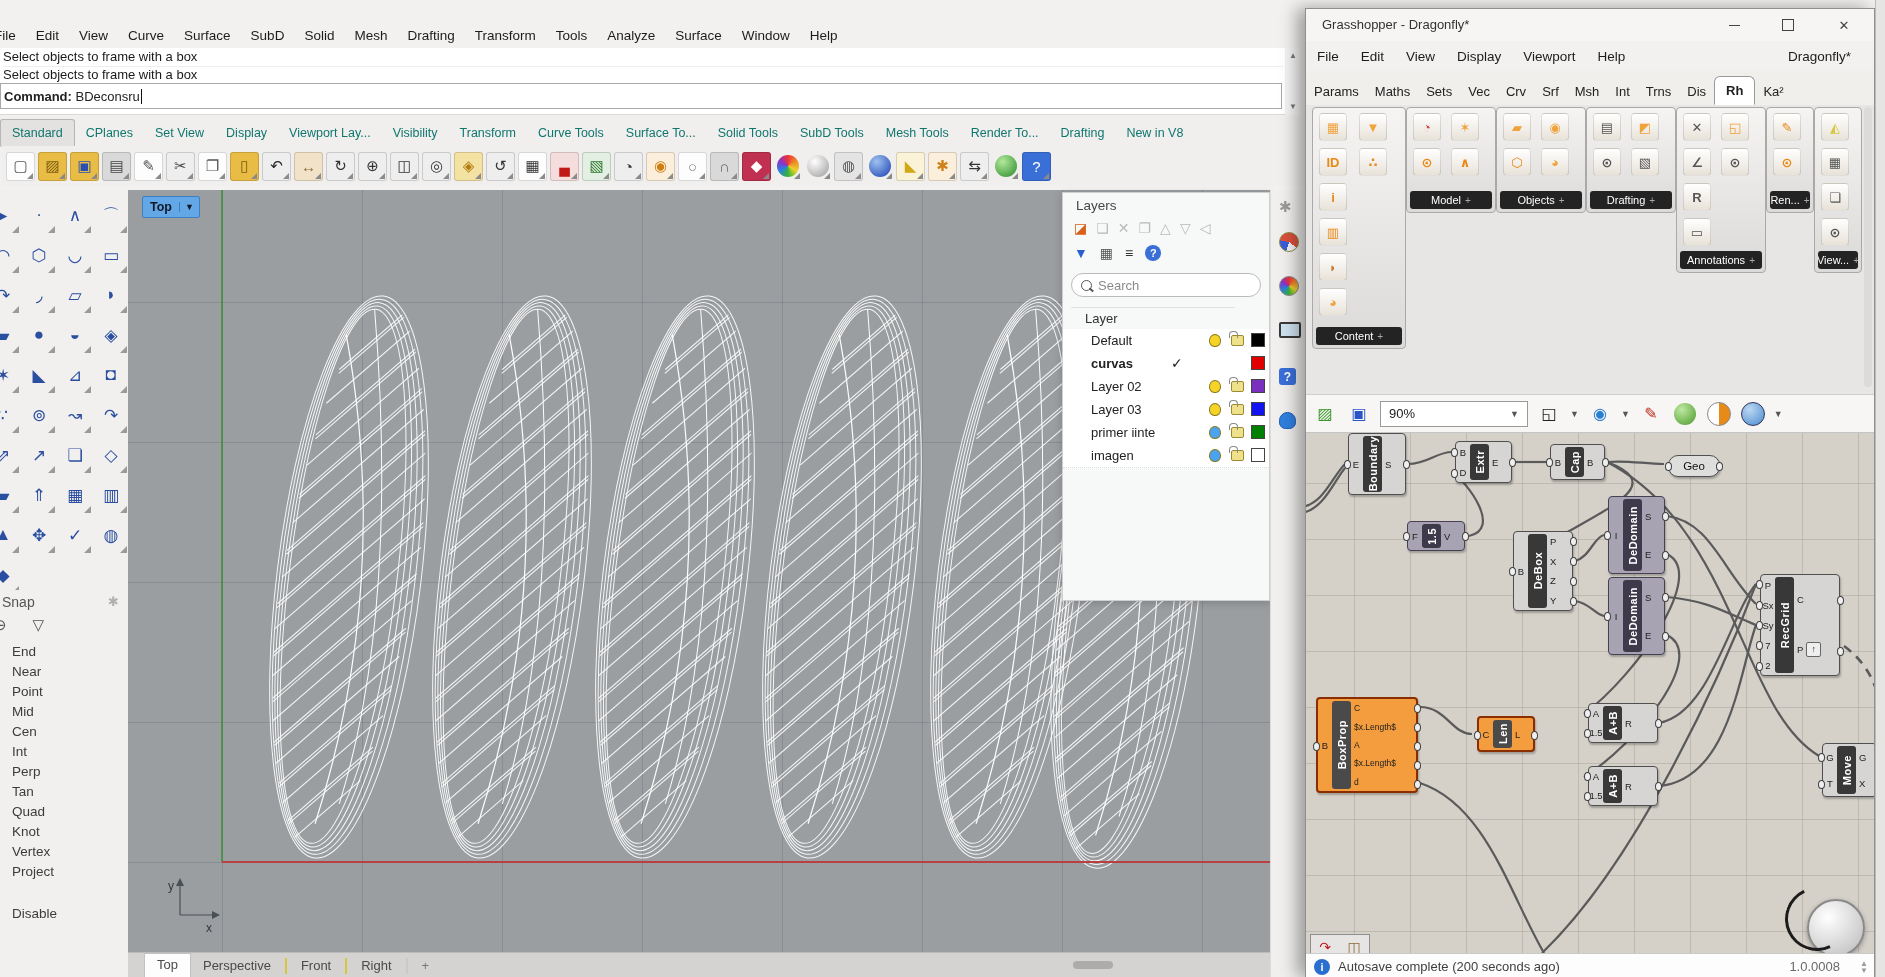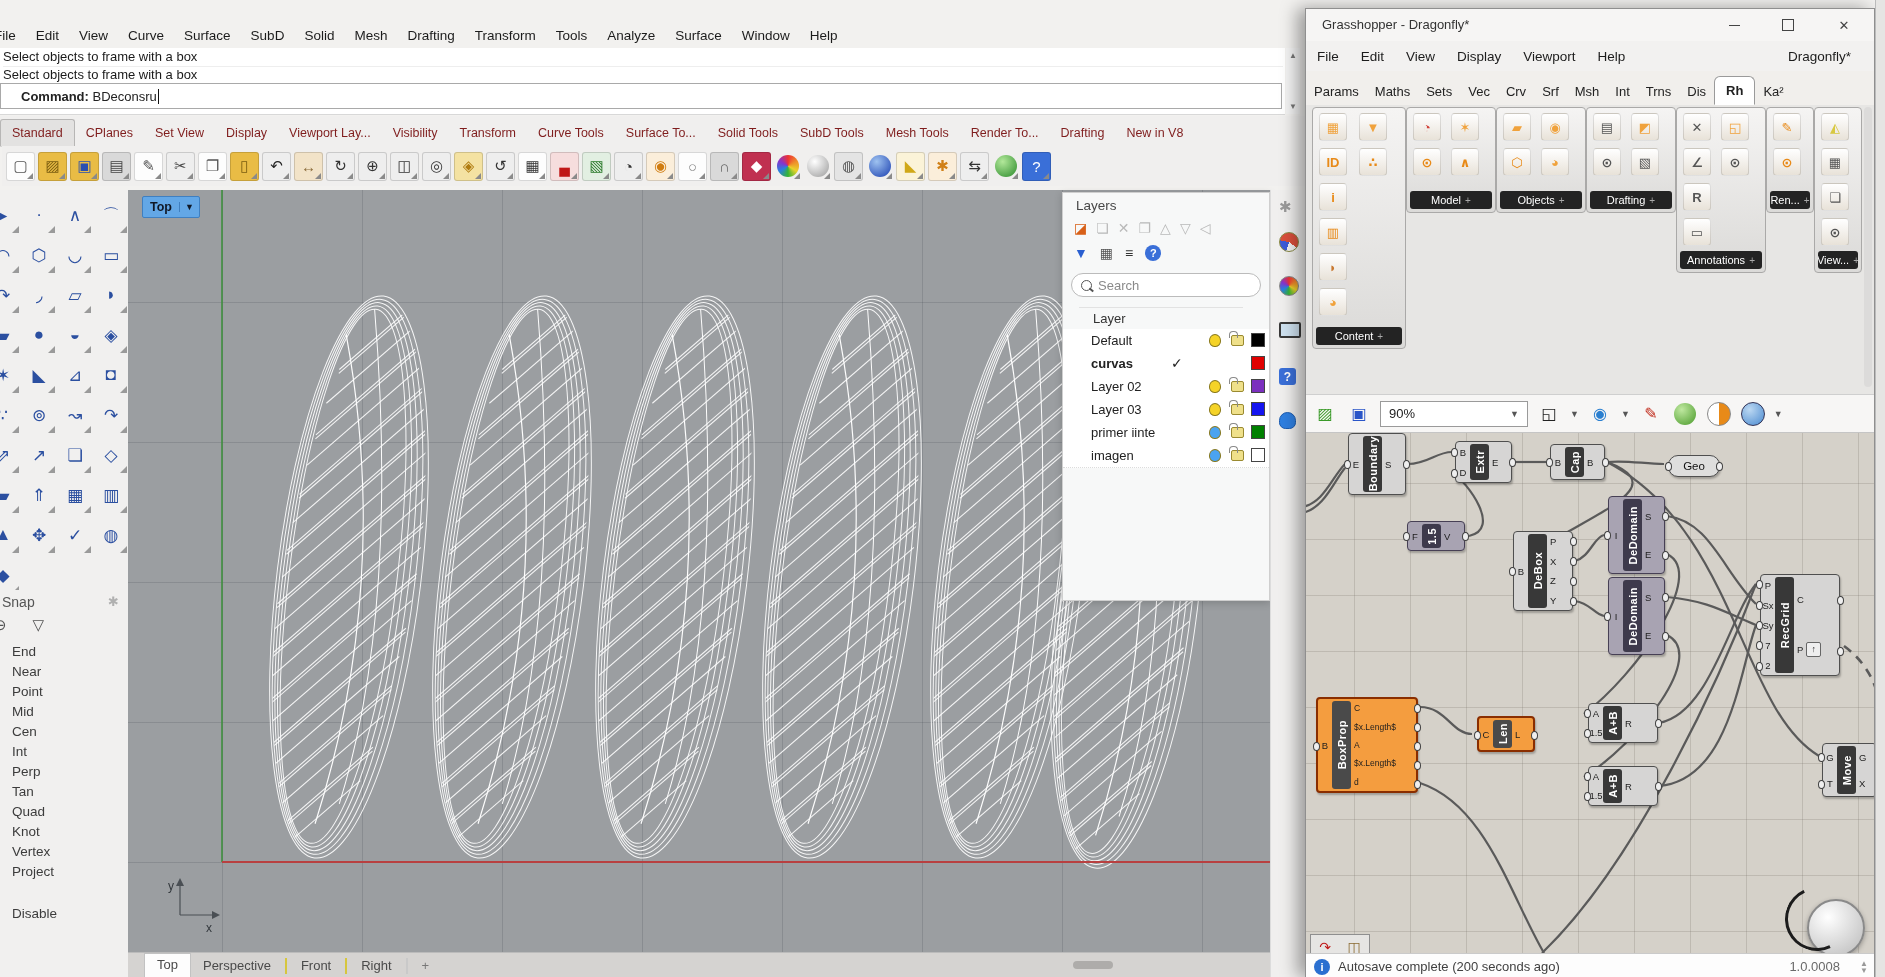--- a/index.html
+++ b/index.html
@@ -13,24 +13,24 @@
   #rh-appicon{left:6px;top:3px;width:16px;height:16px;background:#2c2c2c;border-radius:3px;}
   #rh-appicon::after{content:"";position:absolute;left:3px;top:5px;width:10px;height:6px;background:#fff;border-radius:50% 50% 40% 40%;}
   .winbtn{top:0;width:46px;height:22px;display:flex;align-items:center;justify-content:center;color:#333;font-size:12px;}
   .winbtn .sq{width:9px;height:9px;border:1px solid #333;}
   .winbtn .mn{width:10px;height:1px;background:#333;}
   #rh-menubar{left:0;top:22px;width:1305px;height:26px;display:flex;align-items:center;font-size:13.5px;color:#1c1c1c;}
   #rh-menubar span{padding:3px 10px;white-space:nowrap;}
   #rh-menubar span:first-child{margin-left:-16px;}
   #cmd-area{left:0;top:48px;width:1285px;height:66px;background:#fff;border-bottom:1px solid #d8d8d8;font-size:13px;}
   .cmd-line{left:3px;height:17px;white-space:nowrap;color:#1a1a1a;}
-  #cmd-input{left:0px;top:35px;width:1282px;height:26px;border:1px solid #a9a9a9;background:#fff;display:flex;align-items:center;padding-left:20px;box-sizing:border-box;}
+  #cmd-input{left:0px;top:35px;width:1282px;height:26px;border:1px solid #a9a9a9;background:#fff;display:flex;align-items:center;padding-left:3px;box-sizing:border-box;}
   #cmd-caret{display:inline-block;width:1px;height:15px;background:#111;margin-left:1px;}
   #cmd-scroll{left:1286px;top:48px;width:14px;height:66px;background:#f4f4f4;color:#777;font-size:8px;text-align:center;}
-  #tab-row{left:0;top:116px;width:1305px;height:30px;background:#f0efee;border-bottom:1px solid #d6d5d4;display:flex;align-items:flex-end;font-size:12.5px;color:#7f1d1d;}
+  #tab-row{left:0;top:116px;width:1305px;height:30px;background:#f0efee;border-bottom:1px solid #d6d5d4;display:flex;align-items:flex-end;font-size:12.5px;color:#0f766e;}
   #tab-row .ttab{padding:6px 11px;white-space:nowrap;}
   #tab-row .ttab.active{background:#e3e2e1;border:1px solid #b7b6b5;border-bottom:none;border-radius:3px 3px 0 0;}
   #main-toolbar{left:2px;top:146px;width:1303px;height:40px;background:#f0efee;display:flex;align-items:center;gap:3px;padding-left:4px;box-sizing:border-box;}
   .tbico{position:relative;width:27px;height:27px;border-radius:3px;display:flex;align-items:center;justify-content:center;font-size:15px;}
   .tbico.fly::after{content:"";position:absolute;right:1px;bottom:1px;border-left:6px solid transparent;border-bottom:6px solid #8a8a8a;}
   .sphere{width:22px;height:22px;border-radius:50%;}
   
   #sidebar{left:0;top:190px;width:128px;height:400px;background:#f1f0ef;}
   #side-grid{position:absolute;left:-14px;top:8px;width:150px;display:grid;grid-template-columns:repeat(4,36px);grid-auto-rows:40px;}
   .sico{position:relative;width:28px;height:28px;margin:3px;display:flex;align-items:center;justify-content:center;font-size:17px;color:#2b4fa0;}
@@ -55,21 +55,21 @@
   .ysep{width:2px;height:16px;background:#d6c63e;margin:0 2px;}
   #vt-scroll{position:absolute;left:945px;top:8px;width:40px;height:8px;border-radius:4px;background:#aeacaa;}
   
   #layers-panel{left:1062px;top:192px;width:208px;height:409px;background:#f7f8f8;border:1px solid #cfcfcf;box-shadow:0 2px 8px rgba(0,0,0,.18);font-size:13px;box-sizing:border-box;}
   #lp-title{left:13px;top:5px;color:#474747;font-size:13.5px;}
   #lp-tools1{left:11px;top:27px;display:flex;gap:9px;align-items:center;font-size:14px;color:#b9b9b9;}
   #lp-tools2{left:11px;top:52px;display:flex;gap:12px;align-items:center;font-size:14px;}
   #lp-search{left:8px;top:80px;width:190px;height:24px;border:1px solid #bbb;border-radius:13px;background:#fff;display:flex;align-items:center;box-sizing:border-box;}
   .mag{position:relative;width:9px;height:9px;border:1.5px solid #555;border-radius:50%;margin:0 6px 0 9px;}
   .mag::after{content:"";position:absolute;left:7px;top:8px;width:5px;height:1.5px;background:#555;transform:rotate(40deg);}
-  #lp-colhead{left:16px;top:114px;width:164px;height:22px;border-top:1px solid #e2e2e2;border-bottom:1px solid #e2e2e2;color:#333;}
+  #lp-colhead{left:8px;top:114px;width:164px;height:22px;border-top:1px solid #e2e2e2;border-bottom:1px solid #e2e2e2;color:#333;}
   #lp-colhead span{position:absolute;left:14px;top:3px;}
   .lp-row{position:absolute;left:0;width:206px;height:23px;border-bottom:1px dotted #dcdcdc;background:#fff;text-align:center;}
   .lp-name{position:absolute;left:28px;top:4px;color:#222;white-space:nowrap;}
   .lp-check{position:absolute;left:108px;top:3px;font-size:14px;color:#222;}
   .bulb{position:absolute;left:146px;top:5px;width:12px;height:13px;border-radius:50% 50% 45% 45%;border:1px solid #8a7a20;box-sizing:border-box;}
   .lock{position:absolute;left:168px;top:6px;width:11px;height:9px;background:#efe08a;border:1px solid #9a8a30;border-radius:2px;}
   .lock::before{content:"";position:absolute;left:-3px;top:-5px;width:7px;height:6px;border:1.5px solid #8a8a8a;border-bottom:none;border-radius:4px 4px 0 0;}
   .swatch{position:absolute;left:188px;top:4px;width:14px;height:14px;border:1px solid #444;box-sizing:border-box;}
   
   #dock-strip{left:1270px;top:190px;width:35px;height:787px;background:#f0efee;border-left:1px solid #dcdcdc;}

